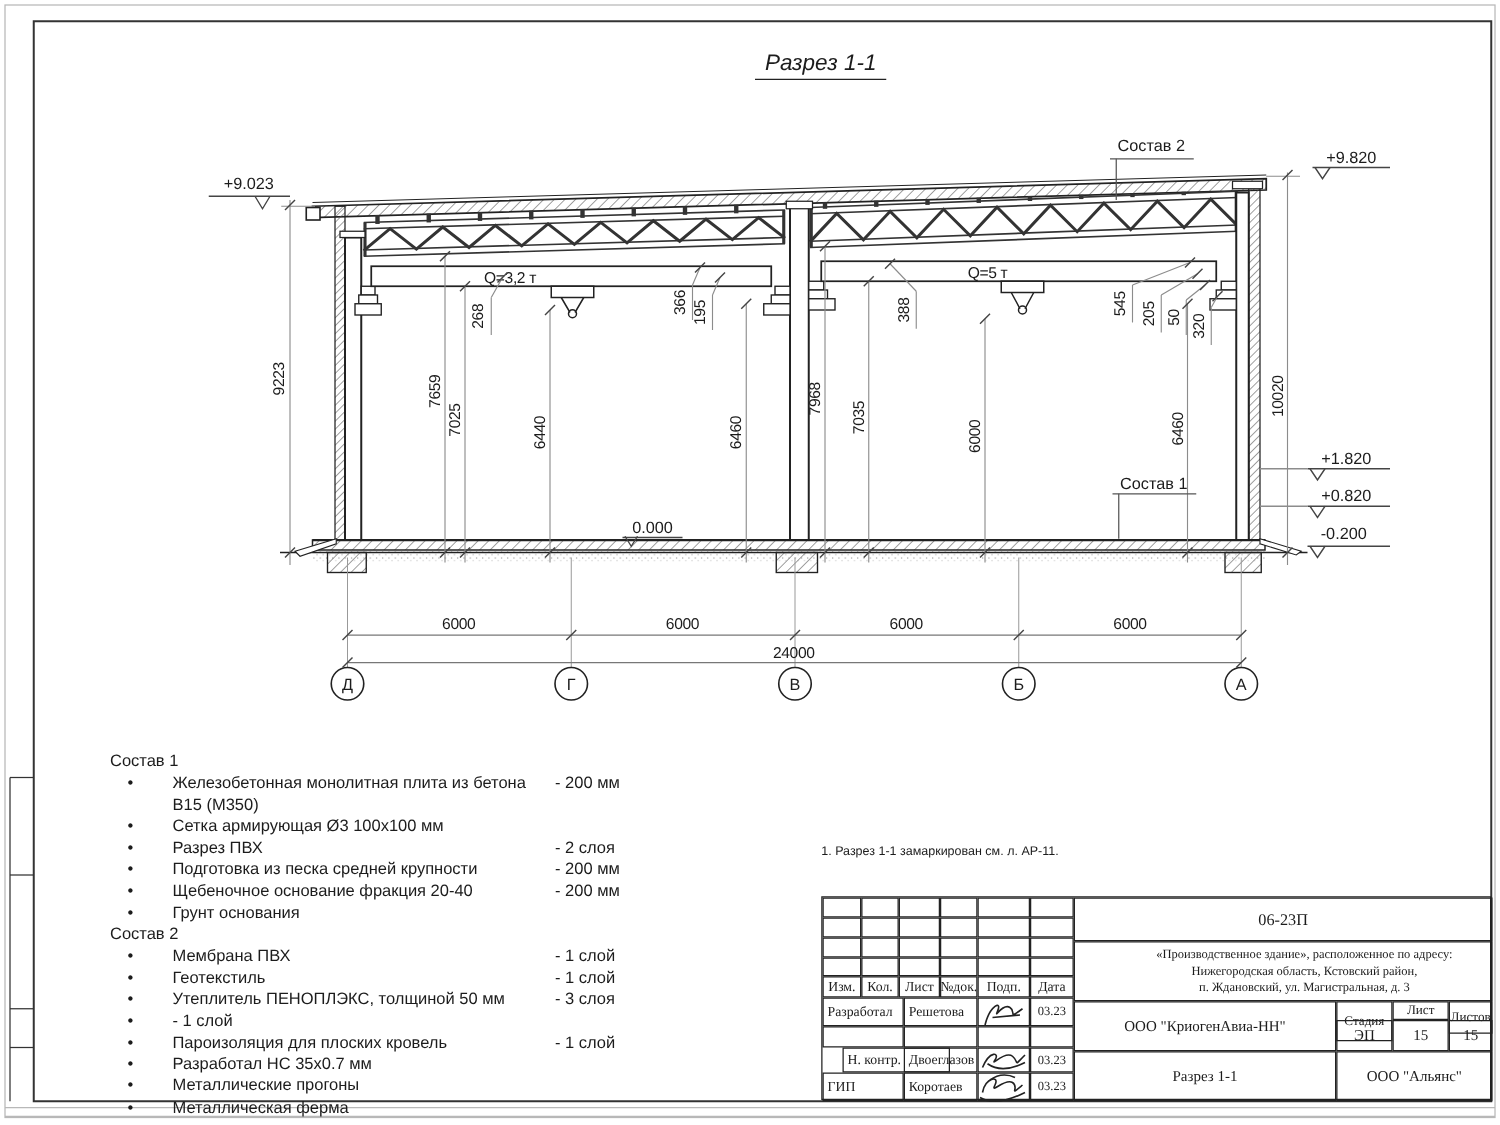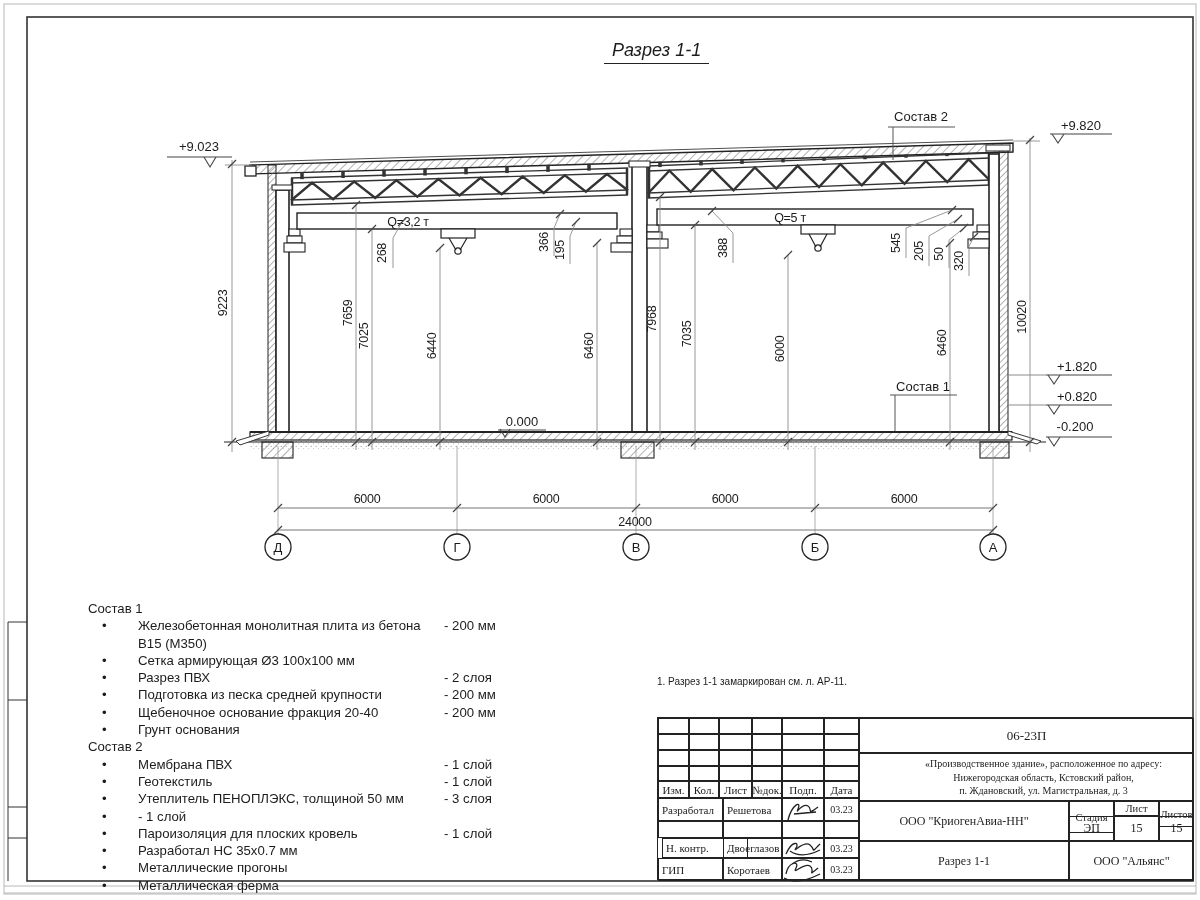--- a/index.html
+++ b/index.html
@@ -432,21 +432,21 @@
   <div class="cell" style="left:166px;top:63px;width:35px;height:17px;">Дата</div>
 
   <div class="cell left" style="left:0;top:80px;width:65px;height:23px;">Разработал</div>
   <div class="cell left" style="left:65px;top:80px;width:59px;height:23px;">Решетова</div>
   <div class="cell" style="left:124px;top:80px;width:42px;height:23px;"></div>
   <div class="cell" style="left:166px;top:80px;width:35px;height:23px;font-size:10px;">03.23</div>
   <div class="cell left" style="left:0;top:103px;width:65px;height:17px;"></div>
   <div class="cell" style="left:65px;top:103px;width:59px;height:17px;"></div>
   <div class="cell" style="left:124px;top:103px;width:42px;height:17px;"></div>
   <div class="cell" style="left:166px;top:103px;width:35px;height:17px;"></div>
-  <div class="cell left" style="left:4px;top:120px;width:86px;height:20px;">Н. контр.</div>
+  <div class="cell left" style="left:16px;top:120px;width:86px;height:20px;">Н. контр.</div>
   <div class="cell left" style="left:65px;top:120px;width:59px;height:20px;">Двоеглазов</div>
   <div class="cell" style="left:124px;top:120px;width:42px;height:20px;"></div>
   <div class="cell" style="left:166px;top:120px;width:35px;height:20px;font-size:10px;">03.23</div>
   <div class="cell left" style="left:0;top:140px;width:65px;height:23px;">ГИП</div>
   <div class="cell left" style="left:65px;top:140px;width:59px;height:23px;">Коротаев</div>
   <div class="cell" style="left:124px;top:140px;width:42px;height:23px;"></div>
   <div class="cell" style="left:166px;top:140px;width:35px;height:23px;font-size:10px;">03.23</div>
 
   <div class="cell big" style="left:201px;top:0;width:335px;height:35px;">06-23П</div>
   <div class="cell addr" style="left:201px;top:35px;width:335px;height:48px;display:block;padding-top:3px;">

